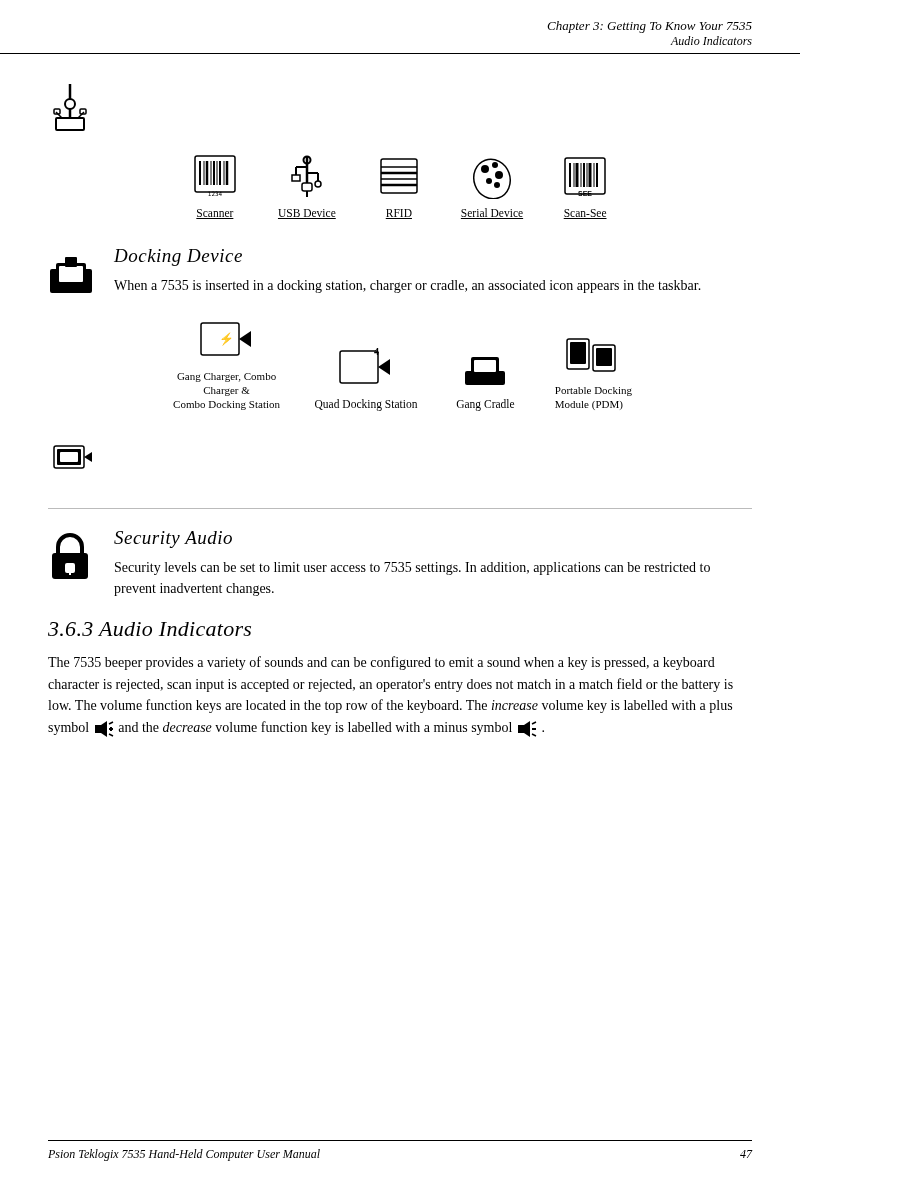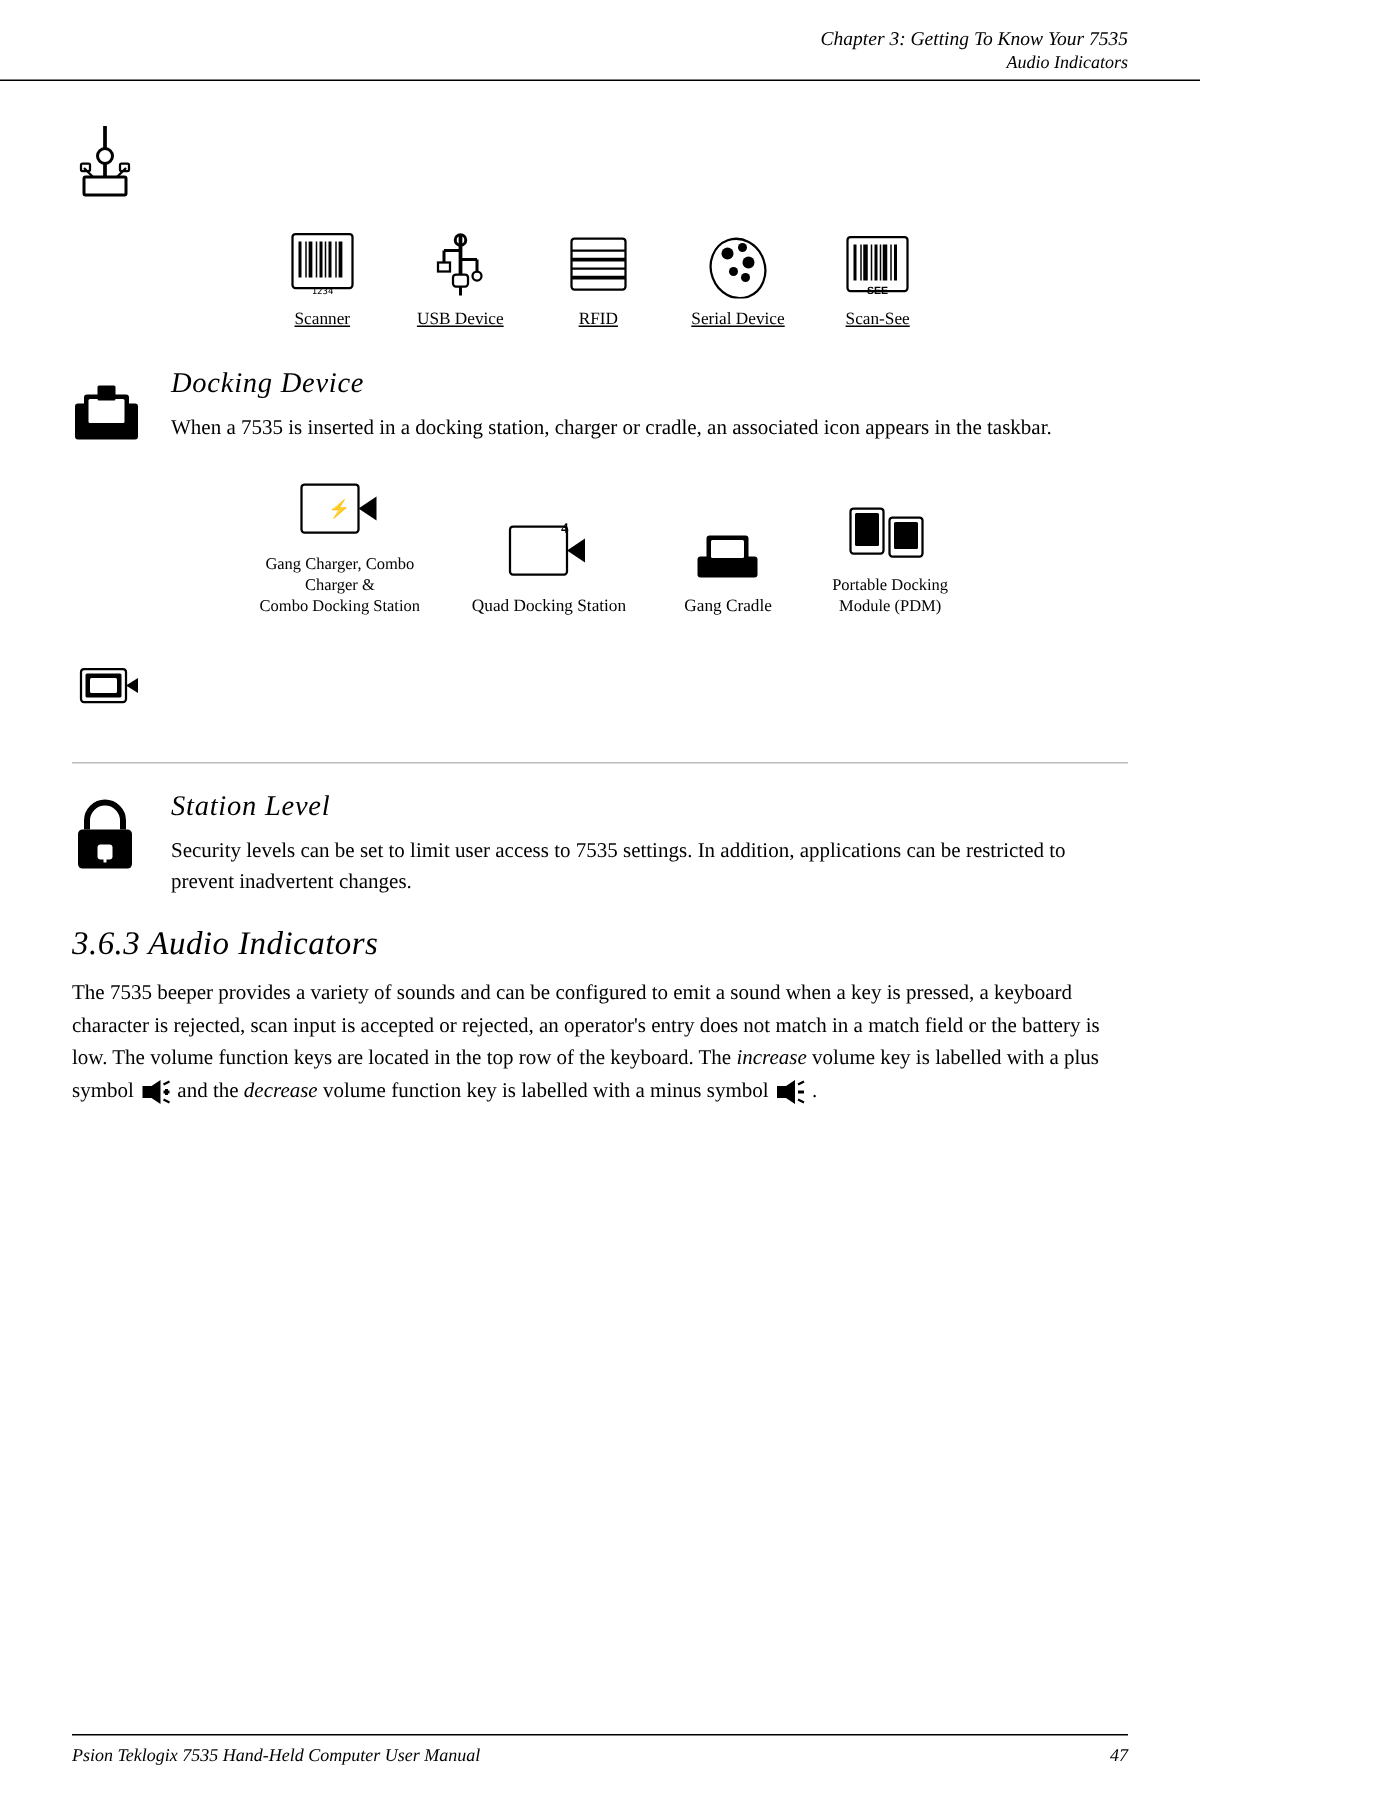--- a/index.html
+++ b/index.html
@@ -138,21 +138,21 @@
       font-size: 22px;
       font-style: italic;
       font-weight: normal;
       margin: 8px 0 10px 0;
       letter-spacing: 0.3px;
     }
 
     
     .page-footer {
       position: absolute;
-      bottom: 19px;
+      bottom: 35px;
       left: 48px;
       right: 48px;
       display: flex;
       justify-content: space-between;
       align-items: flex-start;
       border-top: 1px solid #000;
       padding-top: 6px;
       font-size: 12px;
       font-style: italic;
     }
@@ -354,21 +354,21 @@
       <div class="docking-item">
         <div class="icon-img">
           <svg width="56" height="48" viewBox="0 0 56 48">
 
             <rect x="2" y="10" width="22" height="30" rx="2" fill="none" stroke="#000" stroke-width="1.5"></rect>
             <rect x="5" y="13" width="16" height="22" rx="1" fill="#000"></rect>
             <rect x="28" y="16" width="22" height="26" rx="2" fill="none" stroke="#000" stroke-width="1.5"></rect>
             <rect x="31" y="19" width="16" height="18" rx="1" fill="#000"></rect>
           </svg>
         </div>
-        <div class="icon-label" style="white-space: pre-line; text-align:center; font-size:11px;">Portable  Docking
+        <div class="icon-label" style="white-space: pre-line; text-align:left; font-size:11px;">Portable  Docking
 Module  (PDM)</div>
       </div>
 
     </div>
 
     <div class="standalone-icon">
       <svg width="40" height="40" viewBox="0 0 40 40">
         <rect x="2" y="6" width="30" height="22" rx="2" fill="none" stroke="#000" stroke-width="1.5"></rect>
         <polygon points="32,17 40,12 40,22" fill="#000"></polygon>
         <rect x="5" y="9" width="24" height="16" rx="1" fill="#000"></rect>
@@ -382,21 +382,21 @@
       <div class="section-icon">
         <svg width="44" height="50" viewBox="0 0 44 50">
 
           <rect x="4" y="22" width="36" height="26" rx="3" fill="#000"></rect>
           <path d="M10 22 V16 A12 12 0 0 1 34 16 V22" fill="none" stroke="#000" stroke-width="4"></path>
           <rect x="17" y="32" width="10" height="10" rx="2" fill="#fff"></rect>
           <line x1="22" y1="38" x2="22" y2="44" stroke="#fff" stroke-width="2"></line>
         </svg>
       </div>
       <div class="section-body">
-        <div class="section-title">Station  Level</div>
+        <div class="section-title">Security  Audio</div>
         <div class="section-text">Security levels can be set to limit user access to 7535 settings. In addition, applications can be restricted to prevent inadvertent changes.</div>
       </div>
     </div>
 
     <div class="subsection-title">3.6.3   Audio  Indicators</div>
     <div class="section-text">
       <span>The 7535 beeper provides a variety of sounds and can be configured to emit a sound when a key is pressed, a keyboard character is rejected, scan input is accepted or rejected, an operator's entry does not match in a match field or the battery is low. The volume function keys are located in the top row of the keyboard. The </span><span style="font-style:italic;">increase</span><span> volume key is labelled with a plus symbol </span>
       
       <span style="display:inline-flex; vertical-align:middle;">
         <svg width="22" height="18" viewBox="0 0 22 18">

